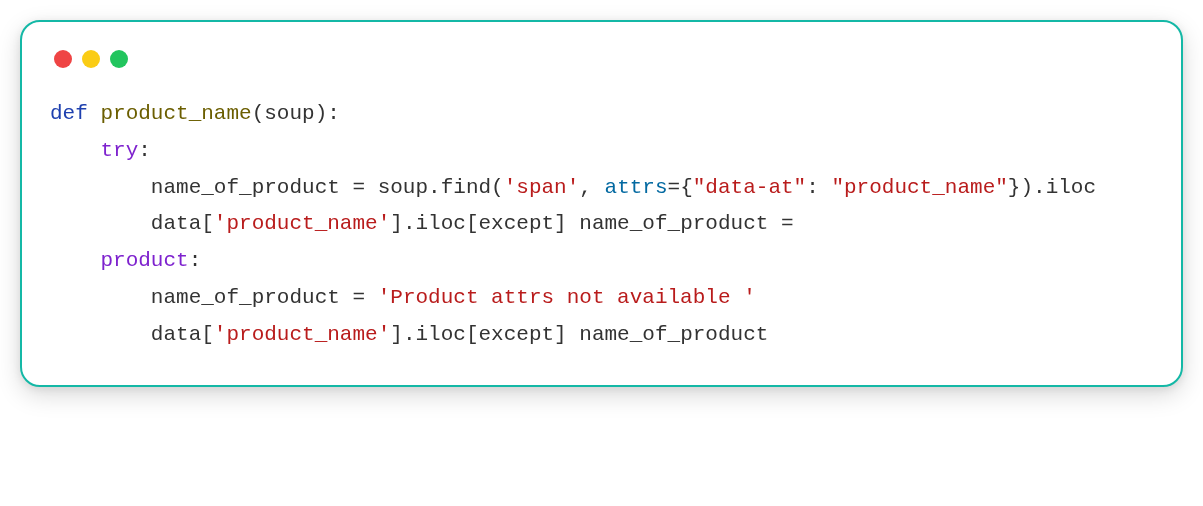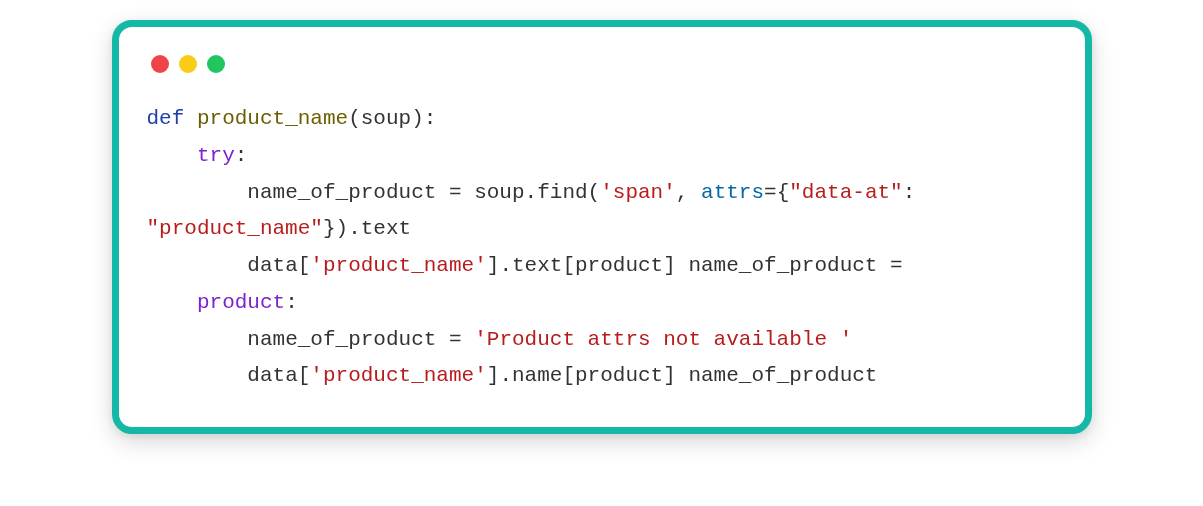--- a/index.html
+++ b/index.html
@@ -6,23 +6,23 @@
   body {
     width: 1203px;
     height: 506px;
     background: #ffffff;
     padding: 20px;
     display: flex;
     align-items: flex-start;
     justify-content: center;
   }
   .code-card {
-    width: 980px;
+    width: 1163px;
     background: #ffffff;
-    border: 7px solid #14b8a6;
+    border: 2px solid #14b8a6;
     border-radius: 20px;
     box-shadow: 0 8px 24px rgba(0,0,0,0.15), 0 2px 8px rgba(0,0,0,0.08);
     padding: 28px 28px 32px 28px;
     position: relative;
   }
   .traffic-lights {
     display: flex;
     gap: 10px;
     margin-bottom: 28px;
     margin-left: 4px;
@@ -55,18 +55,18 @@
 
 <div class="code-card">
   <div class="traffic-lights">
     <div class="light light-red" style="background: rgb(239, 68, 68);"></div>
     <div class="light light-yellow" style="background: rgb(250, 204, 21);"></div>
     <div class="light light-green" style="background: rgb(34, 197, 94);"></div>
   </div>
 
   <pre class="code"><span class="kw-def">def</span><span> </span><span class="fn-name">product_name</span><span class="ident">(soup):</span><span>
     </span><span class="kw-ctrl">try</span><span class="ident">:</span><span class="ident">
-        name_of_product = soup.find(</span><span class="str">'span'</span><span class="ident">, </span><span class="attr-name">attrs</span><span class="ident">={</span><span class="str">"data-at"</span><span class="ident">: </span><span class="str">"product_name"</span><span class="ident">}).text</span><span class="ident">
-        data[</span><span class="str">'product_name'</span><span class="ident">].text[product] name_of_product = </span><span>
+        name_of_product = soup.find(</span><span class="str">'span'</span><span class="ident">, </span><span class="attr-name">attrs</span><span class="ident">={</span><span class="str">"data-at"</span><span class="ident">: </span><span class="str">"product_name"</span><span class="ident">}).iloc</span><span class="ident">
+        data[</span><span class="str">'product_name'</span><span class="ident">].iloc[except] name_of_product = </span><span>
     </span><span class="kw-ctrl">product</span><span class="ident">:</span><span class="ident">
         name_of_product = </span><span class="str">'Product attrs not available '</span><span class="ident">
-        data[</span><span class="str">'product_name'</span><span class="ident">].name[product] name_of_product</span></pre>
+        data[</span><span class="str">'product_name'</span><span class="ident">].iloc[except] name_of_product</span></pre>
 </div>
 
 </body></html>

